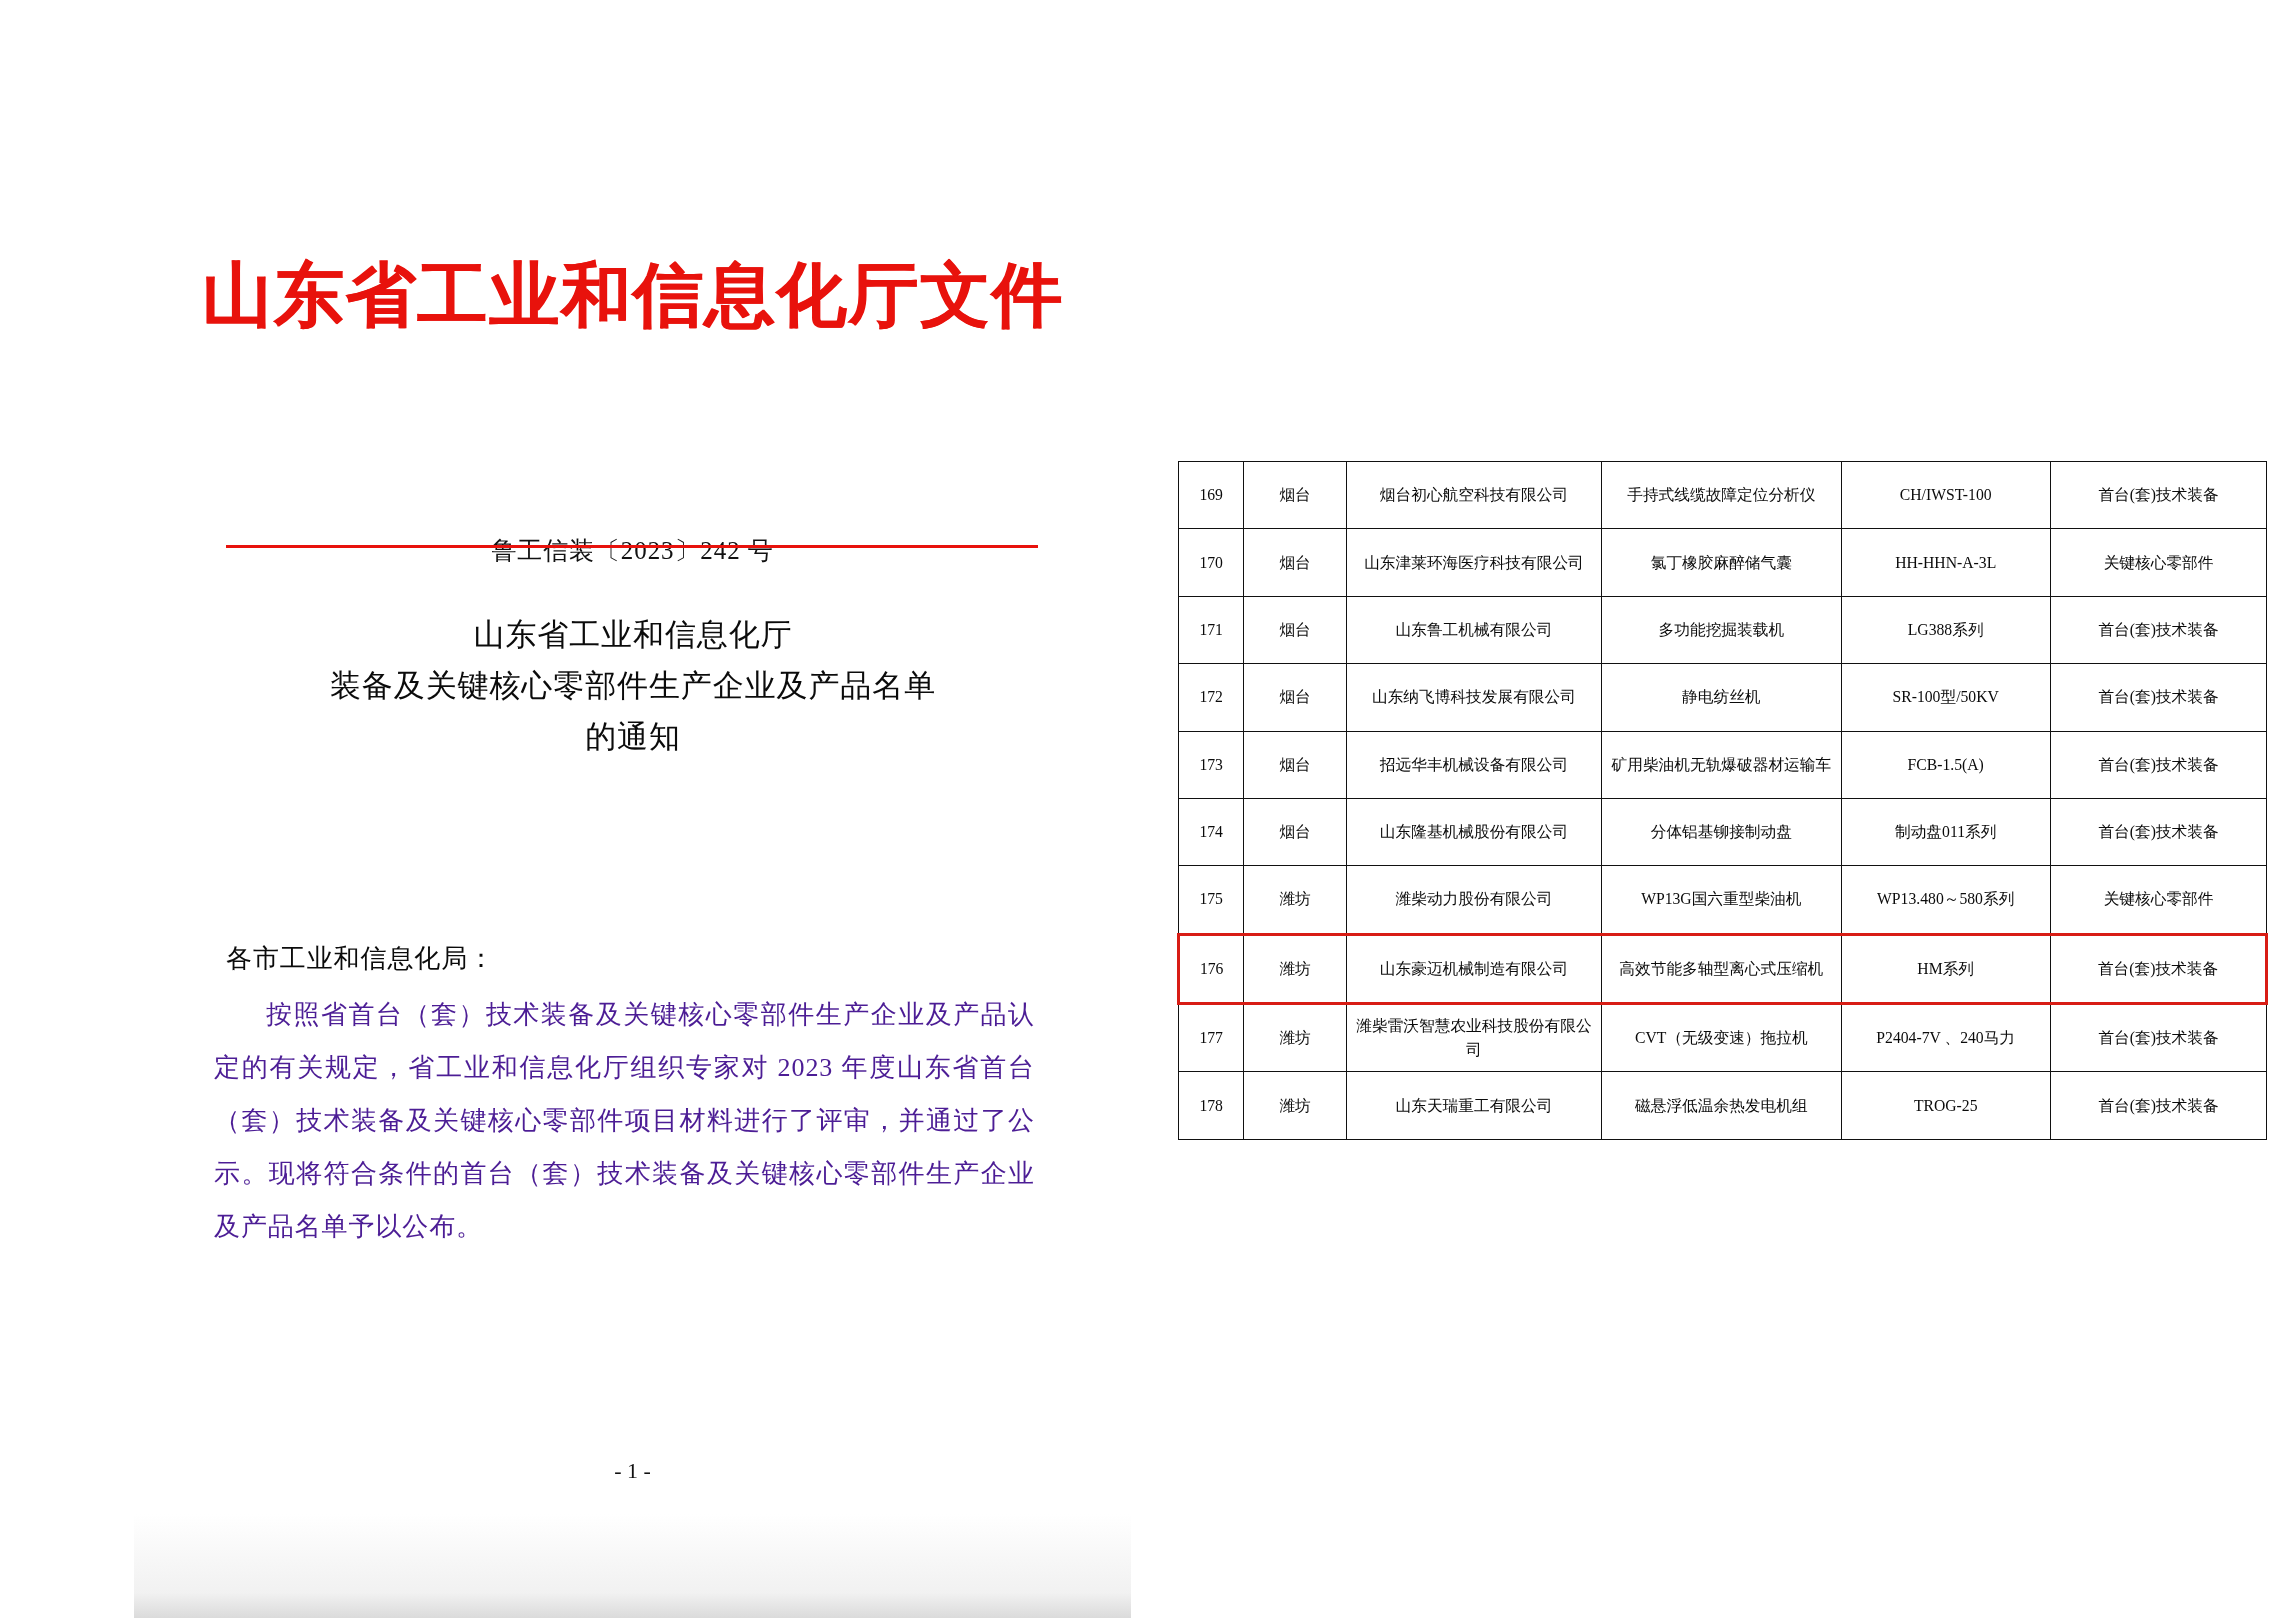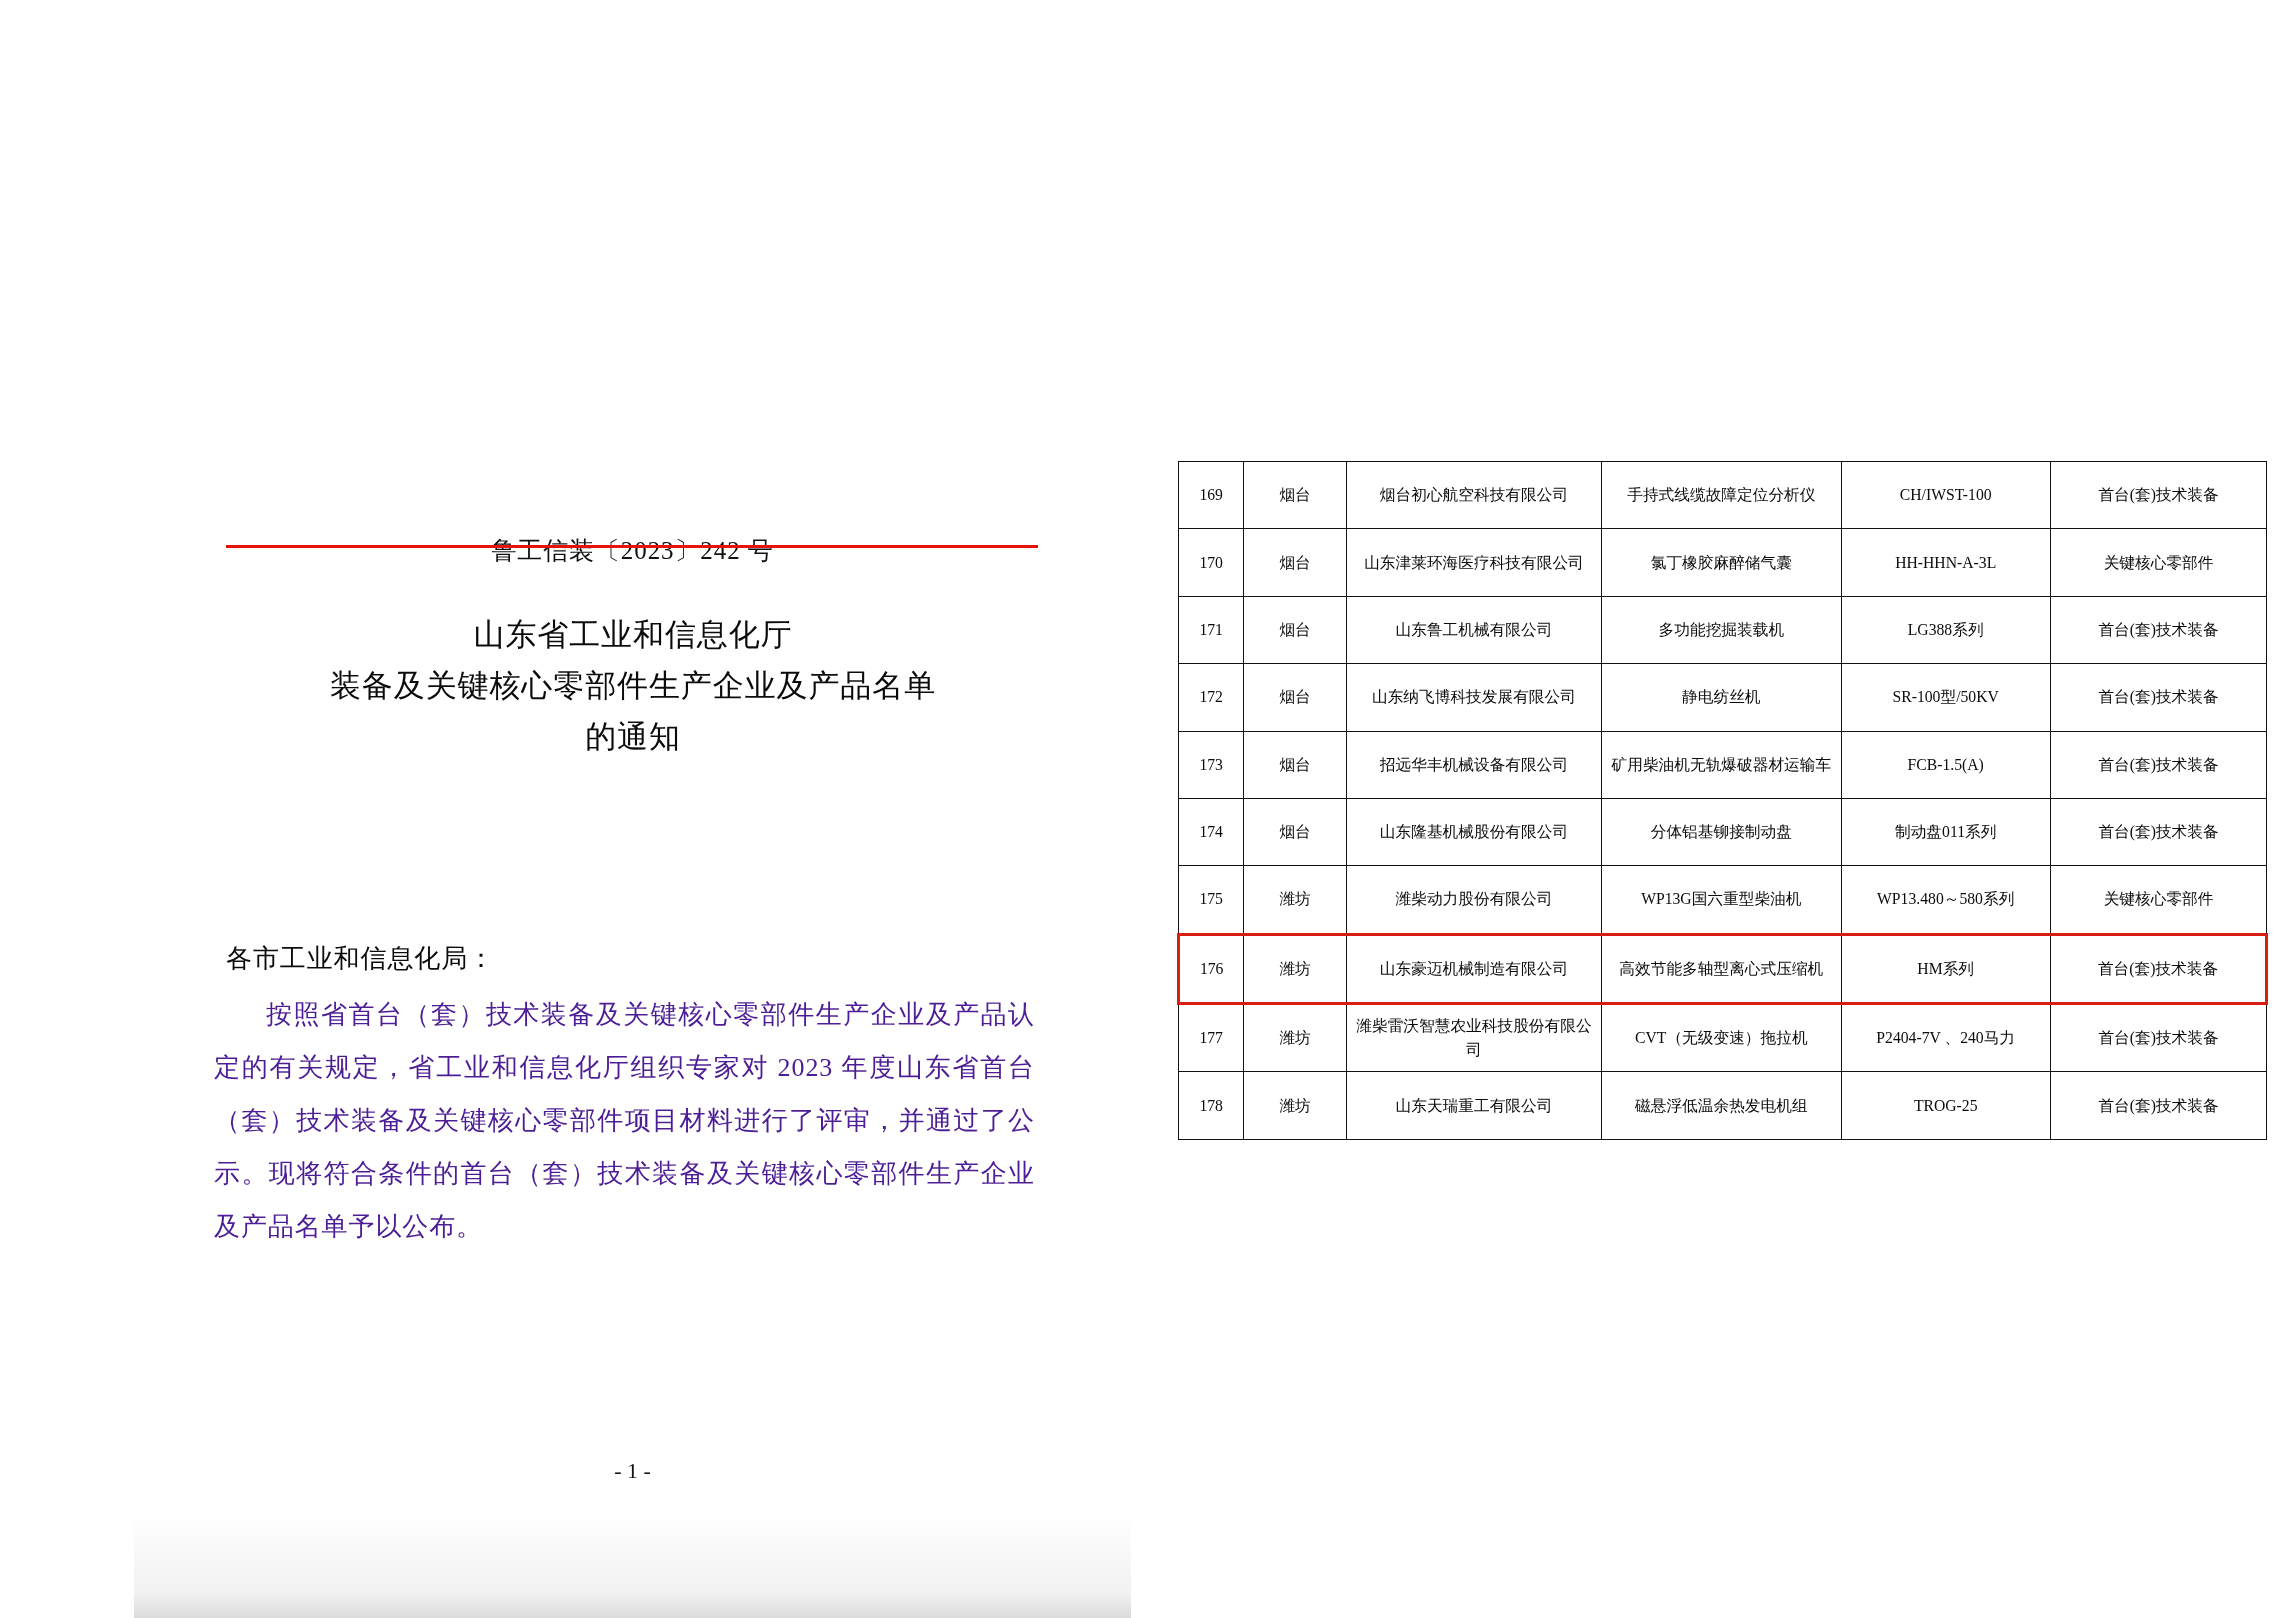--- a/index.html
+++ b/index.html
@@ -178,20 +178,21 @@
   }
 </style>
 </head>
 <body>
 
 <div id="right-bg"></div>
 
 <div id="doc-page">
   <div id="doc-inner">
 
+    <div id="red-title">山东省工业和信息化厅文件</div>
 
     <div id="doc-number">鲁工信装〔2023〕242 号</div>
 
     <div id="red-line"></div>
 
     <div id="title-block">
       <span class="tline">山东省工业和信息化厅</span>
       <span class="tline">装备及关键核心零部件生产企业及产品名单</span>
       <span class="tline">的通知</span>
     </div>

